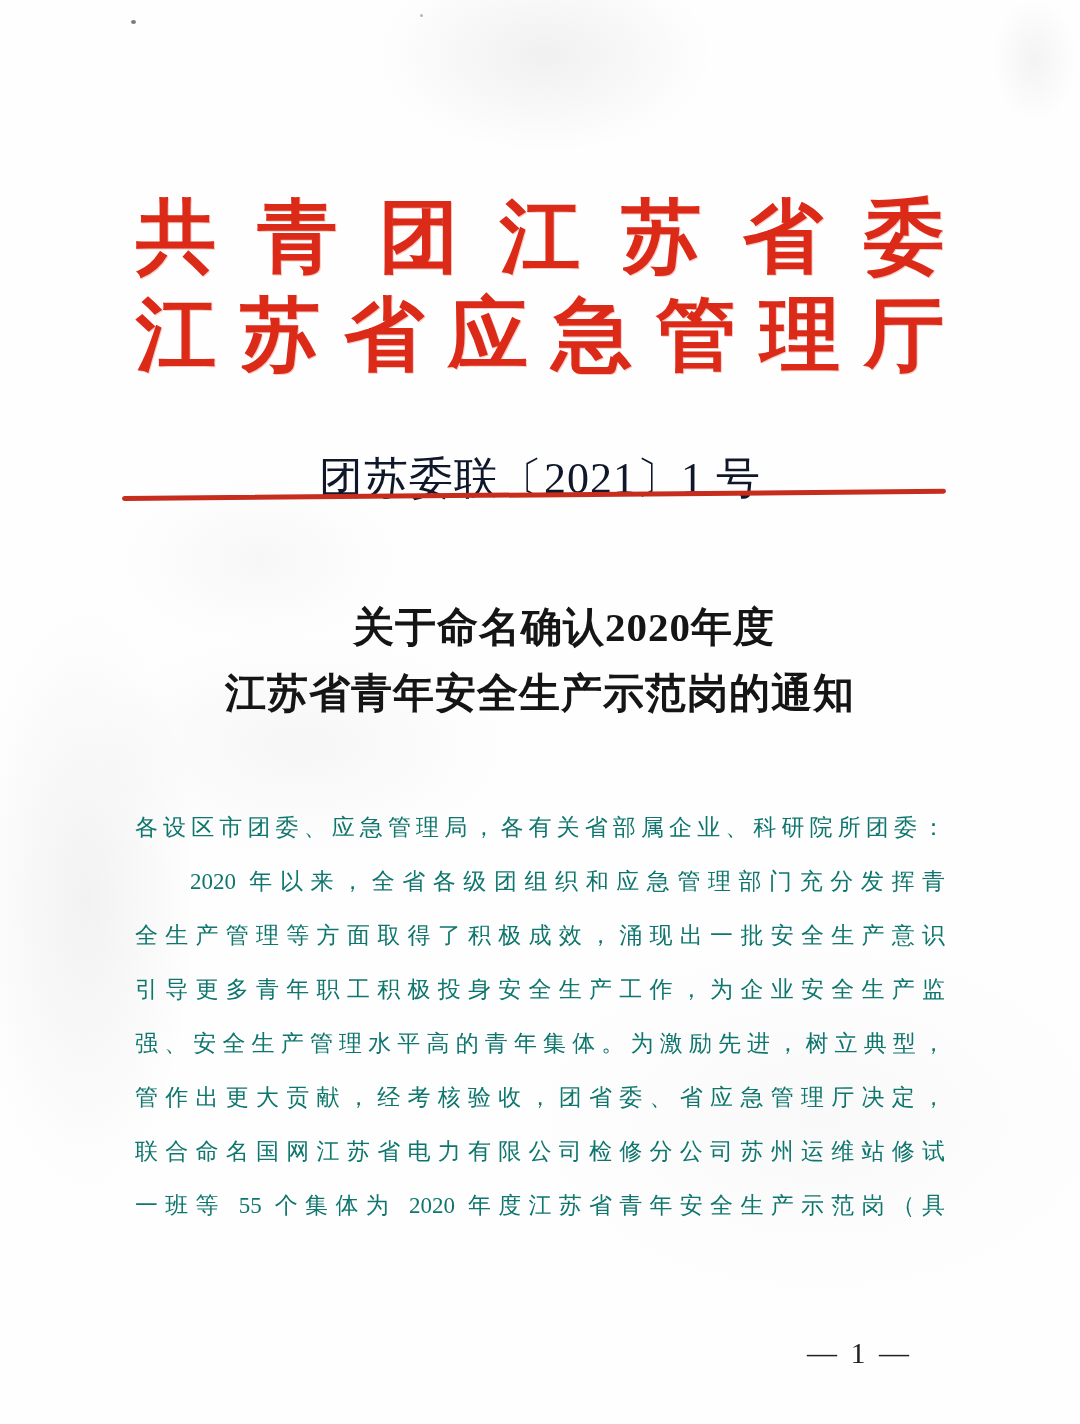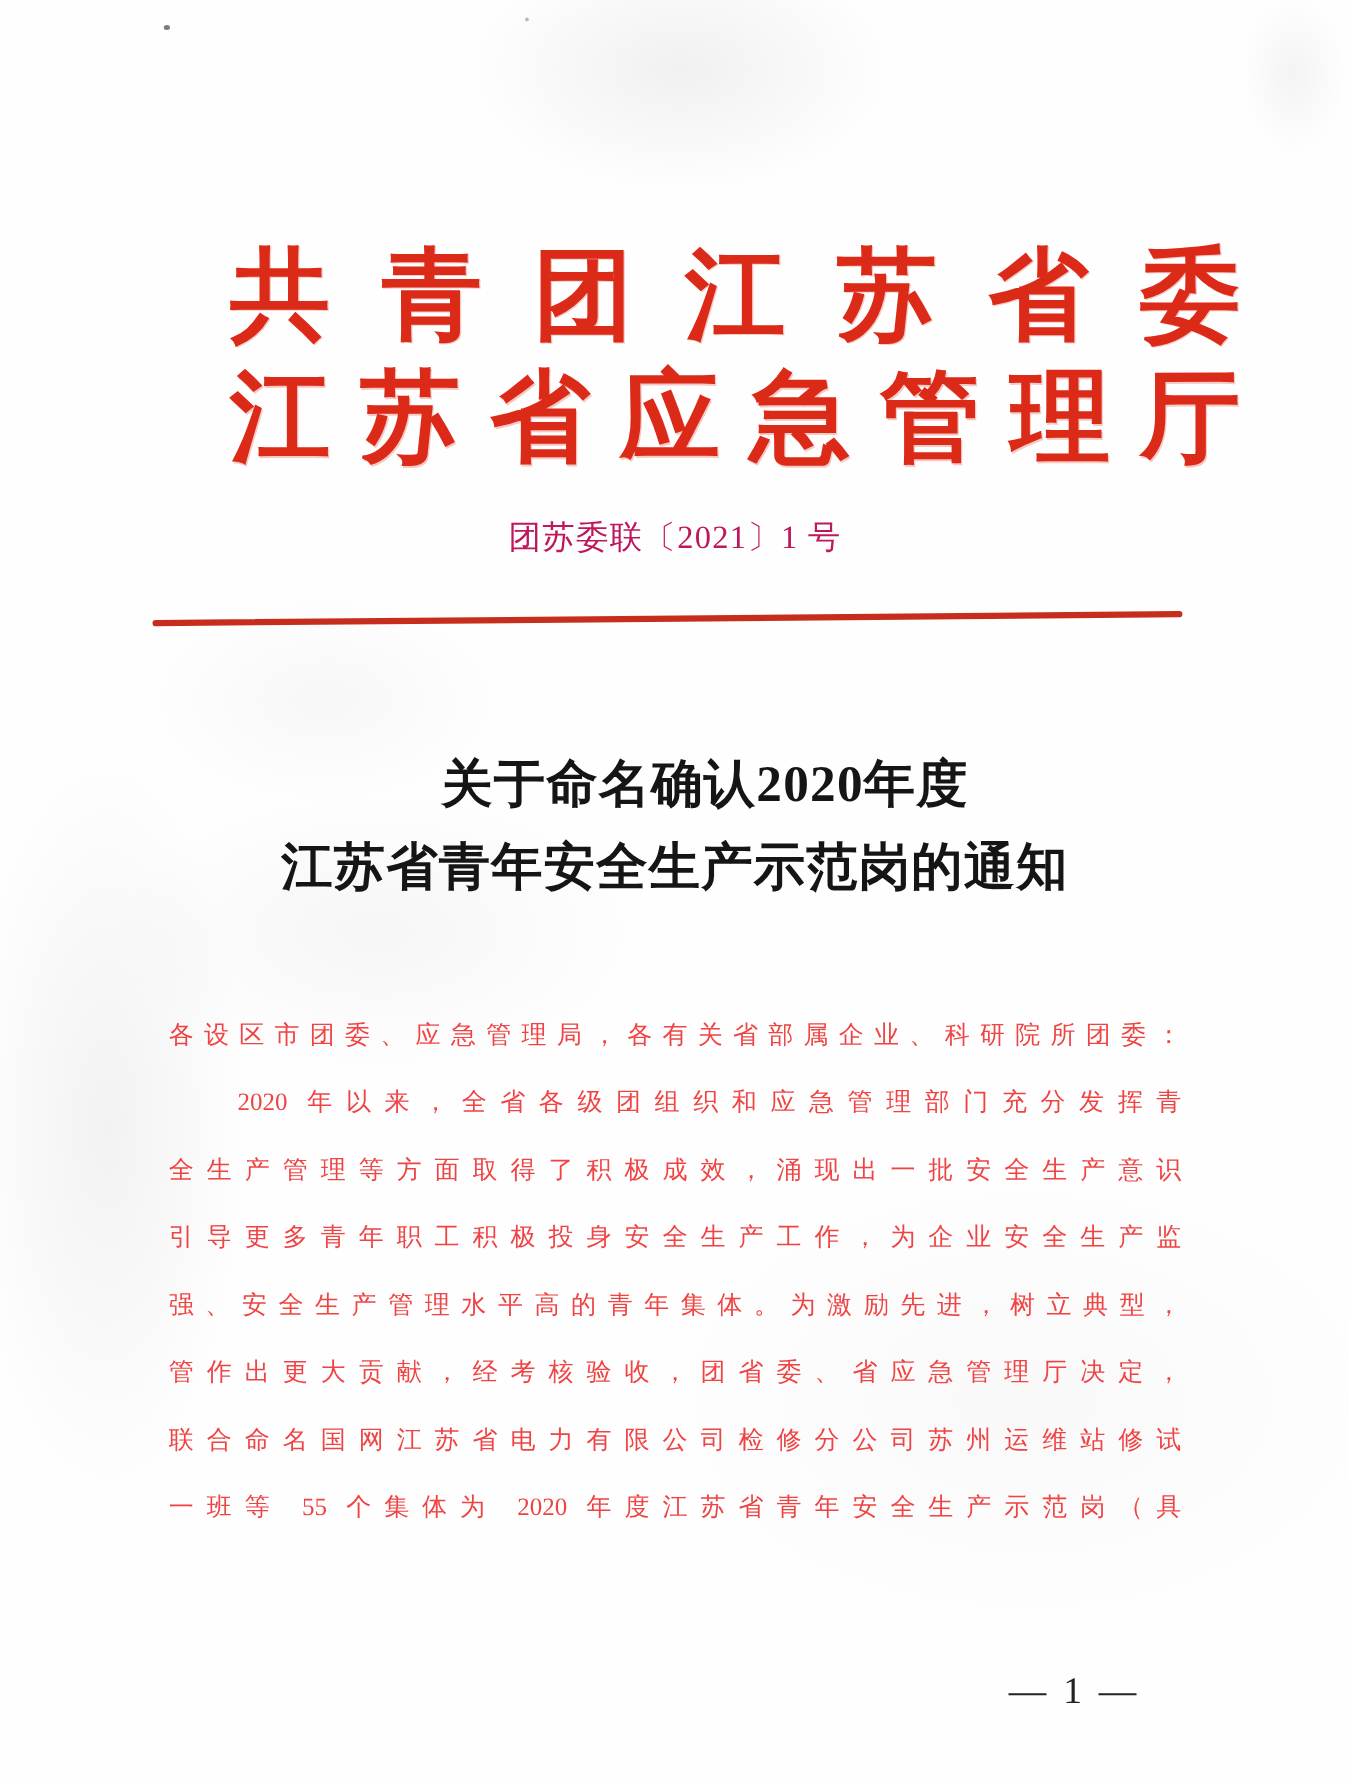--- a/index.html
+++ b/index.html
@@ -44,33 +44,32 @@
     left: 136px;
     width: 808px;
     font-size: 80px;
     line-height: 1.18;
     font-weight: bold;
     color: var(--header-red, #dc2a18);
     text-align: justify;
     text-align-last: justify;
     white-space: nowrap;
     text-shadow: 1px 1px 0 rgba(220,42,24,0.25);
-    margin-left: 48px;
   }
   .org-line-1 { top: 190px; }
   .org-line-2 { top: 288px; }
 
   .doc-number {
     position: absolute;
-    top: 412px;
+    top: 449px;
     left: 0;
     width: 100%;
     text-align: center;
-    font-size: 26px;
-    color: #be185d;
+    font-size: 44px;
+    color: #0f172a;
     letter-spacing: 1px;
   }
 
   .red-line {
     position: absolute;
     top: 496px;
     left: 122px;
     width: 824px;
     height: 5px;
     background: var(--rule-red, #c62d1d);
@@ -90,23 +89,23 @@
     letter-spacing: 1px;
   }
   .title-line-1 { top: 600px; margin-left: 24px; }
   .title-line-2 { top: 666px; }
 
   .doc-body {
     position: absolute;
     top: 801px;
     left: 135px;
     width: 810px;
-    font-size: 20px;
+    font-size: 23px;
     line-height: 54px;
-    color: #ef4444;
+    color: #0f766e;
   }
   .body-line {
     height: 54px;
     text-align: justify;
     text-align-last: justify;
     white-space: nowrap;
   }
   .body-line.indent { text-indent: 55px; }
 
   .page-number {

